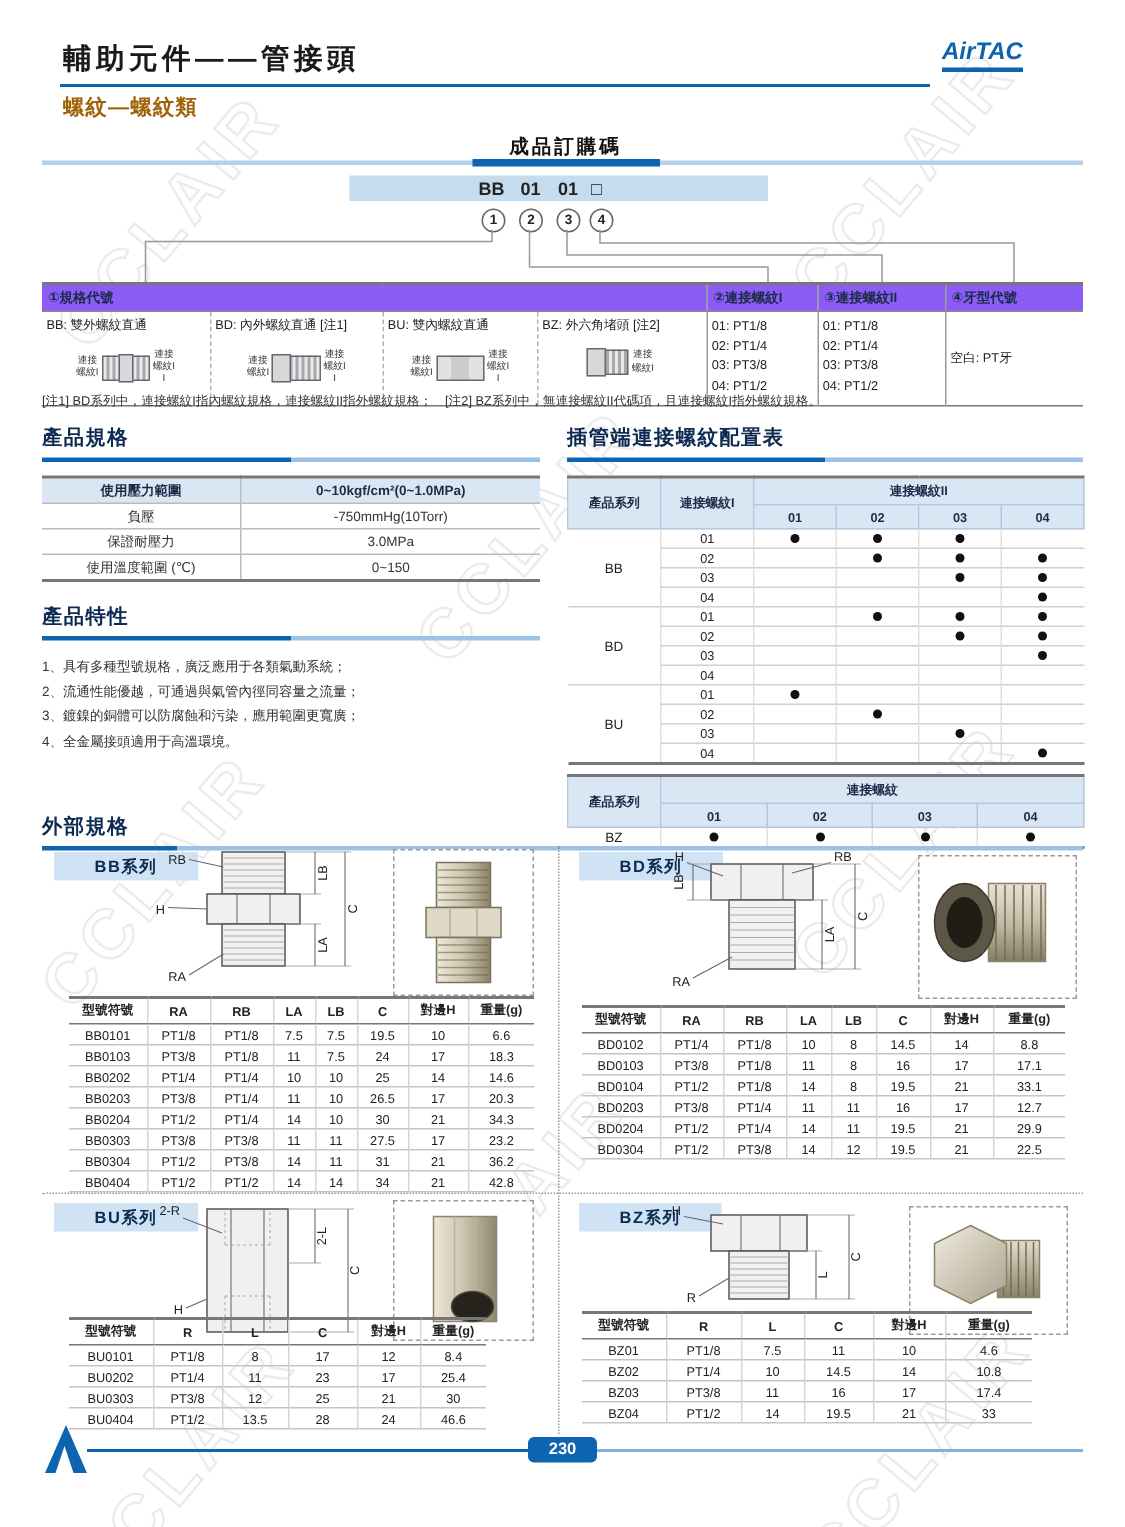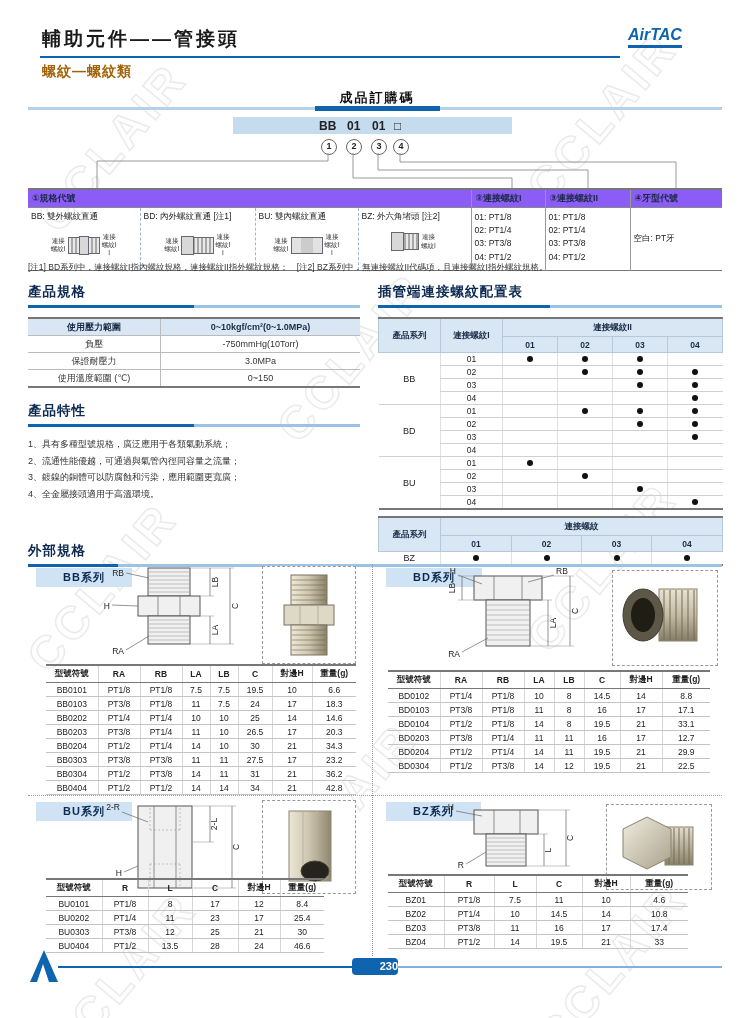--- a/index.html
+++ b/index.html
@@ -93,21 +93,21 @@
   .dg .ld{stroke:#666;stroke-width:0.7;fill:none;}
   .dg .dim{stroke:#666;stroke-width:0.7;}
   .dg text{font-size:8.5px;fill:#222;}
   .dash-h{border-top:1px dotted #999;}
   .dash-v{border-left:1px dotted #999;}
 
   
   .foot-line-dark{left:58px;top:966px;width:294px;height:2px;background:#0f64b0;}
   .foot-line-light{left:398px;top:966px;width:324px;height:2px;background:#7fb2dc;}
   .page-badge{left:352px;top:958px;width:46px;height:17px;background:#0f64b0;border-radius:4px;
-              color:#fff;font-size:11px;font-weight:bold;text-align:right;line-height:17px;}
+              color:#fff;font-size:11px;font-weight:bold;text-align:center;line-height:17px;}
 </style>
 </head>
 <body>
 
 <div class="page">
 
   <div>
     <span class="wm" style="left:10px;top:120px">CCLAIR</span>
     <span class="wm" style="left:500px;top:90px">CCLAIR</span>
     <span class="wm" style="left:250px;top:330px">CCLAIR</span>

